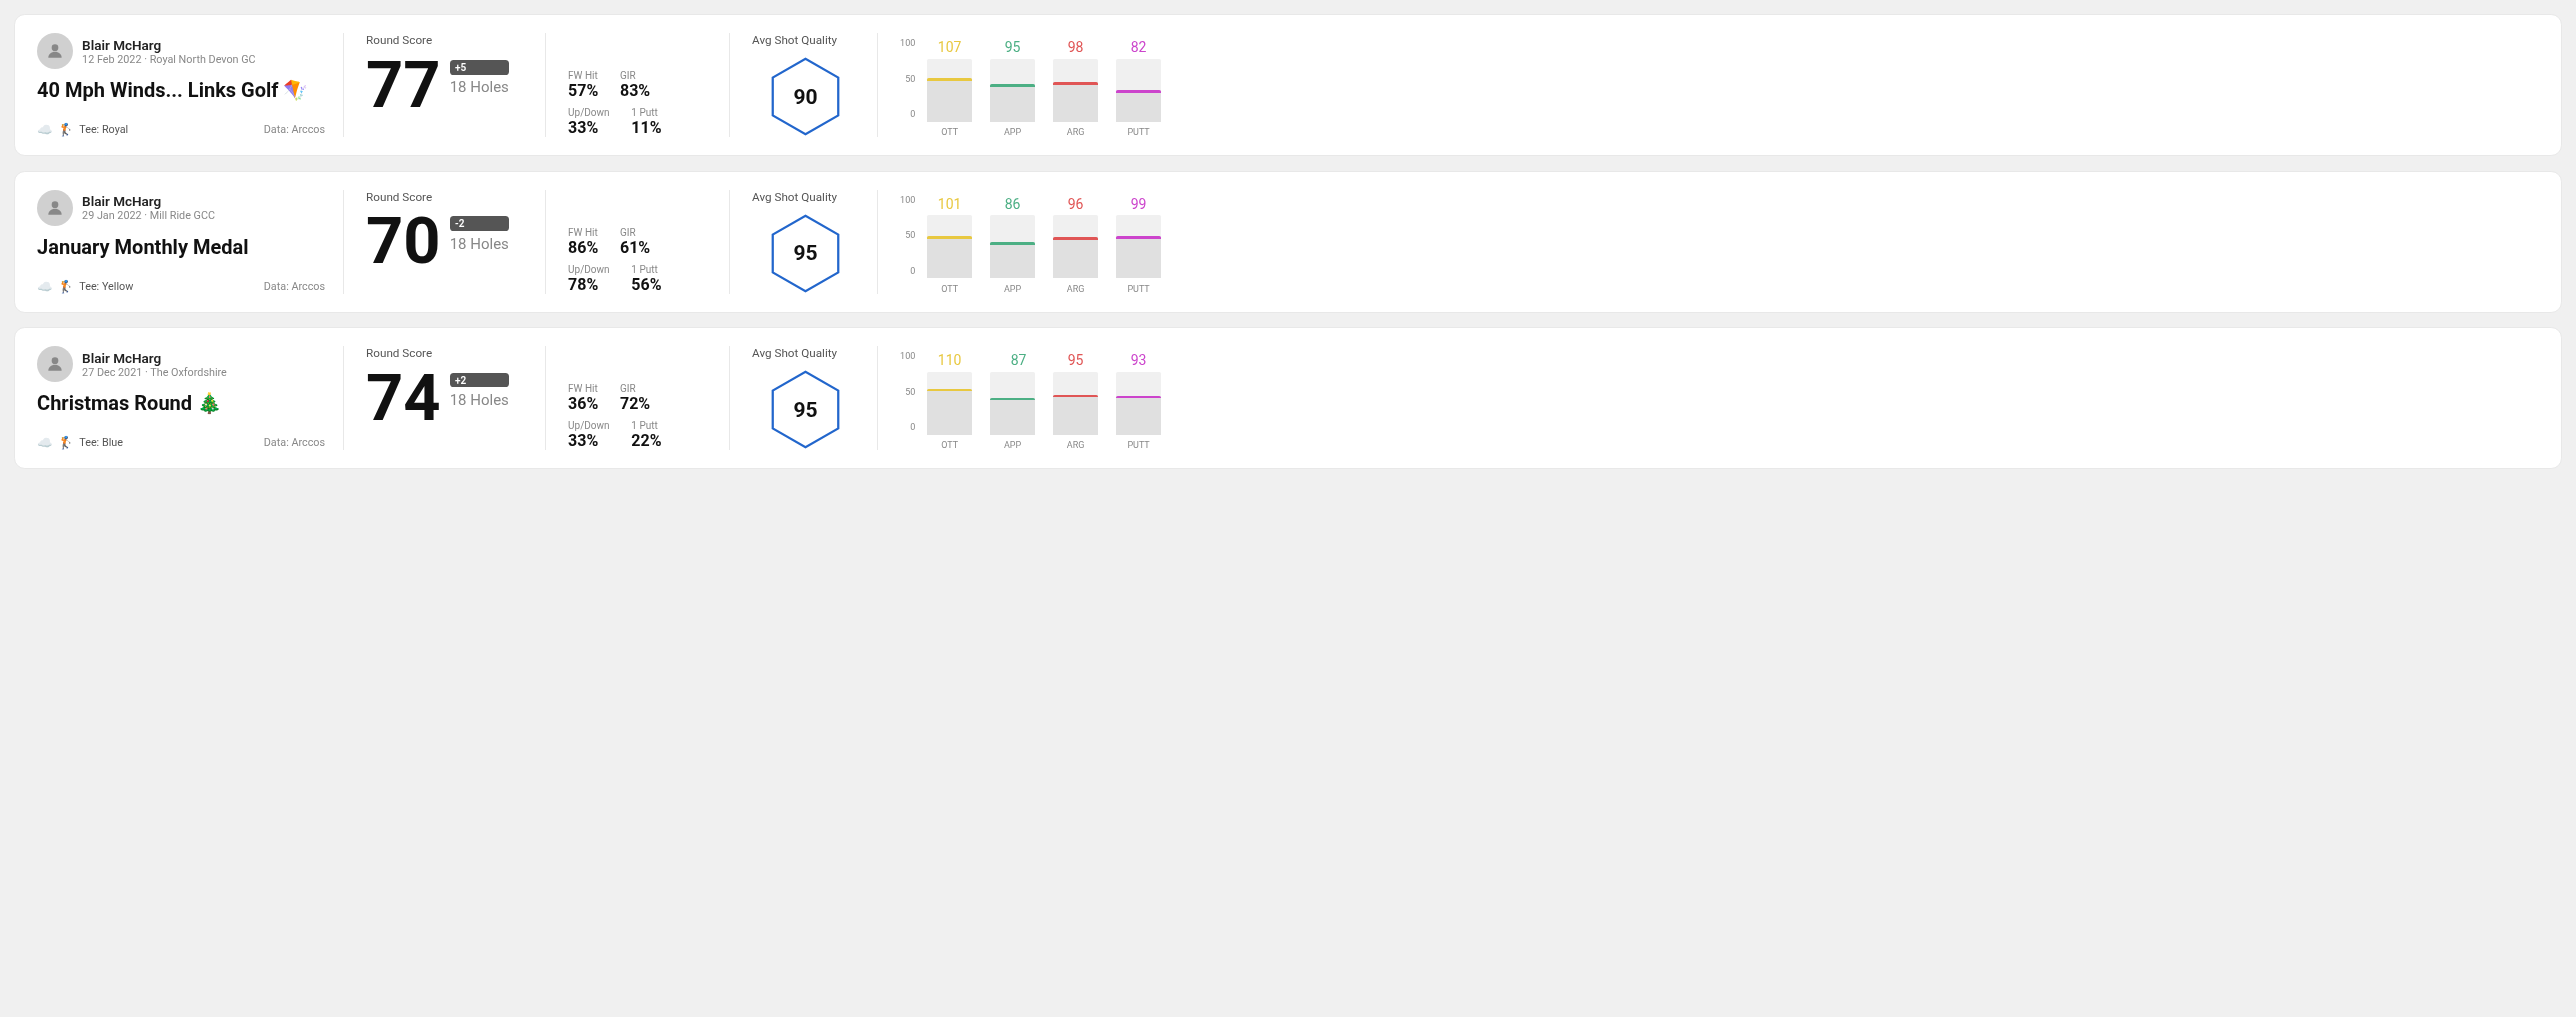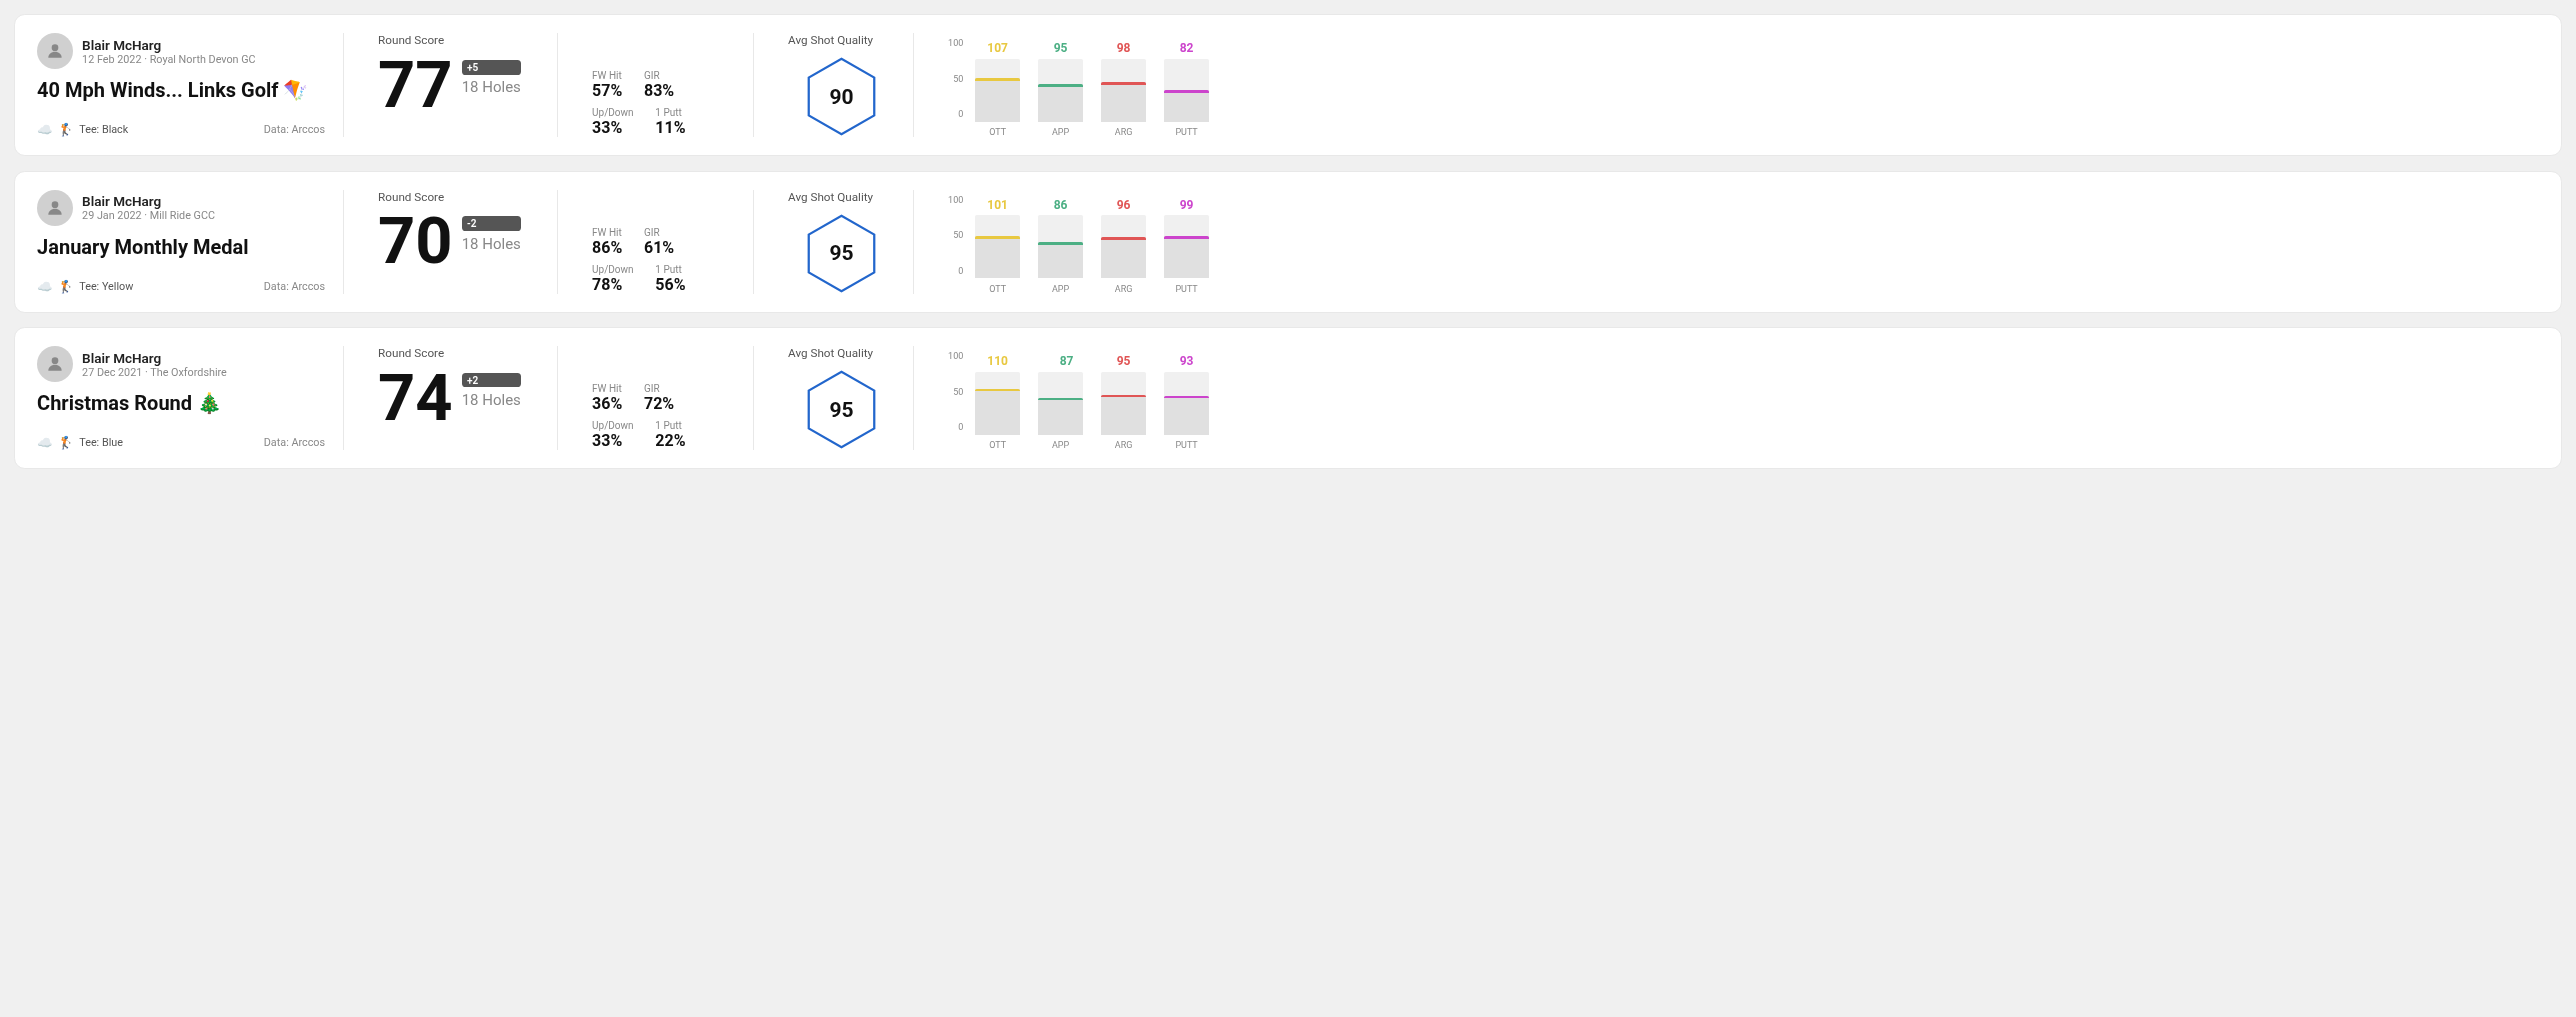--- a/index.html
+++ b/index.html
@@ -8,21 +8,21 @@
       background: #f0f0f0;
       padding: 14.4px;
     }
     .card {
       background: #fff;
       border-radius: 10.8px;
       margin-bottom: 14.4px;
       padding: 18px 21.7px;
       display: flex;
       align-items: stretch;
-      gap: 16px;
+      gap: 4px;
       border: 0.9px solid #e8e8e8;
     }
     .left-section {
       width: 307px;
       flex-shrink: 0;
       display: flex;
       flex-direction: column;
       justify-content: space-between;
       border-right: 0.9px solid #e8e8e8;
       padding-right: 18px;
@@ -216,22 +216,22 @@
       font-size: 9px;
       color: #888;
     }
     .bar-group {
       display: flex;
       flex-direction: column;
       align-items: center;
       gap: 1.8px;
     }
     .bar-value {
-      font-size: 12px;
-      font-weight: 700;
+      font-size: 14px;
+      font-weight: 400;
       margin-bottom: 1.8px;
     }
     .bar-wrapper {
       display: flex;
       align-items: flex-end;
       height: 63px;
       width: 45px;
       background: #f0f0f0;
       border-radius: 1.8px;
       position: relative;
@@ -276,21 +276,21 @@
           <div class="name">Blair McHarg</div>
           <div class="date-course">12 Feb 2022 · Royal North Devon GC</div>
         </div>
       </div>
       <div class="round-title">40 Mph Winds... Links Golf 🪁</div>
     </div>
     <div class="footer-row">
       <div class="tee-info">
         <span class="icon-cloud">☁️</span>
         <span class="icon-golf">🏌️</span>
-        <span>Tee: Black</span>
+        <span>Tee: Royal</span>
       </div>
       <div class="data-source">Data: Arccos</div>
     </div>
   </div>
       <div class="score-section">
     <div class="score-label">Round Score</div>
     <div class="score-row">
       <div class="score-number">77</div>
       <div class="score-badge-holes">
         <span class="badge">+5</span>

